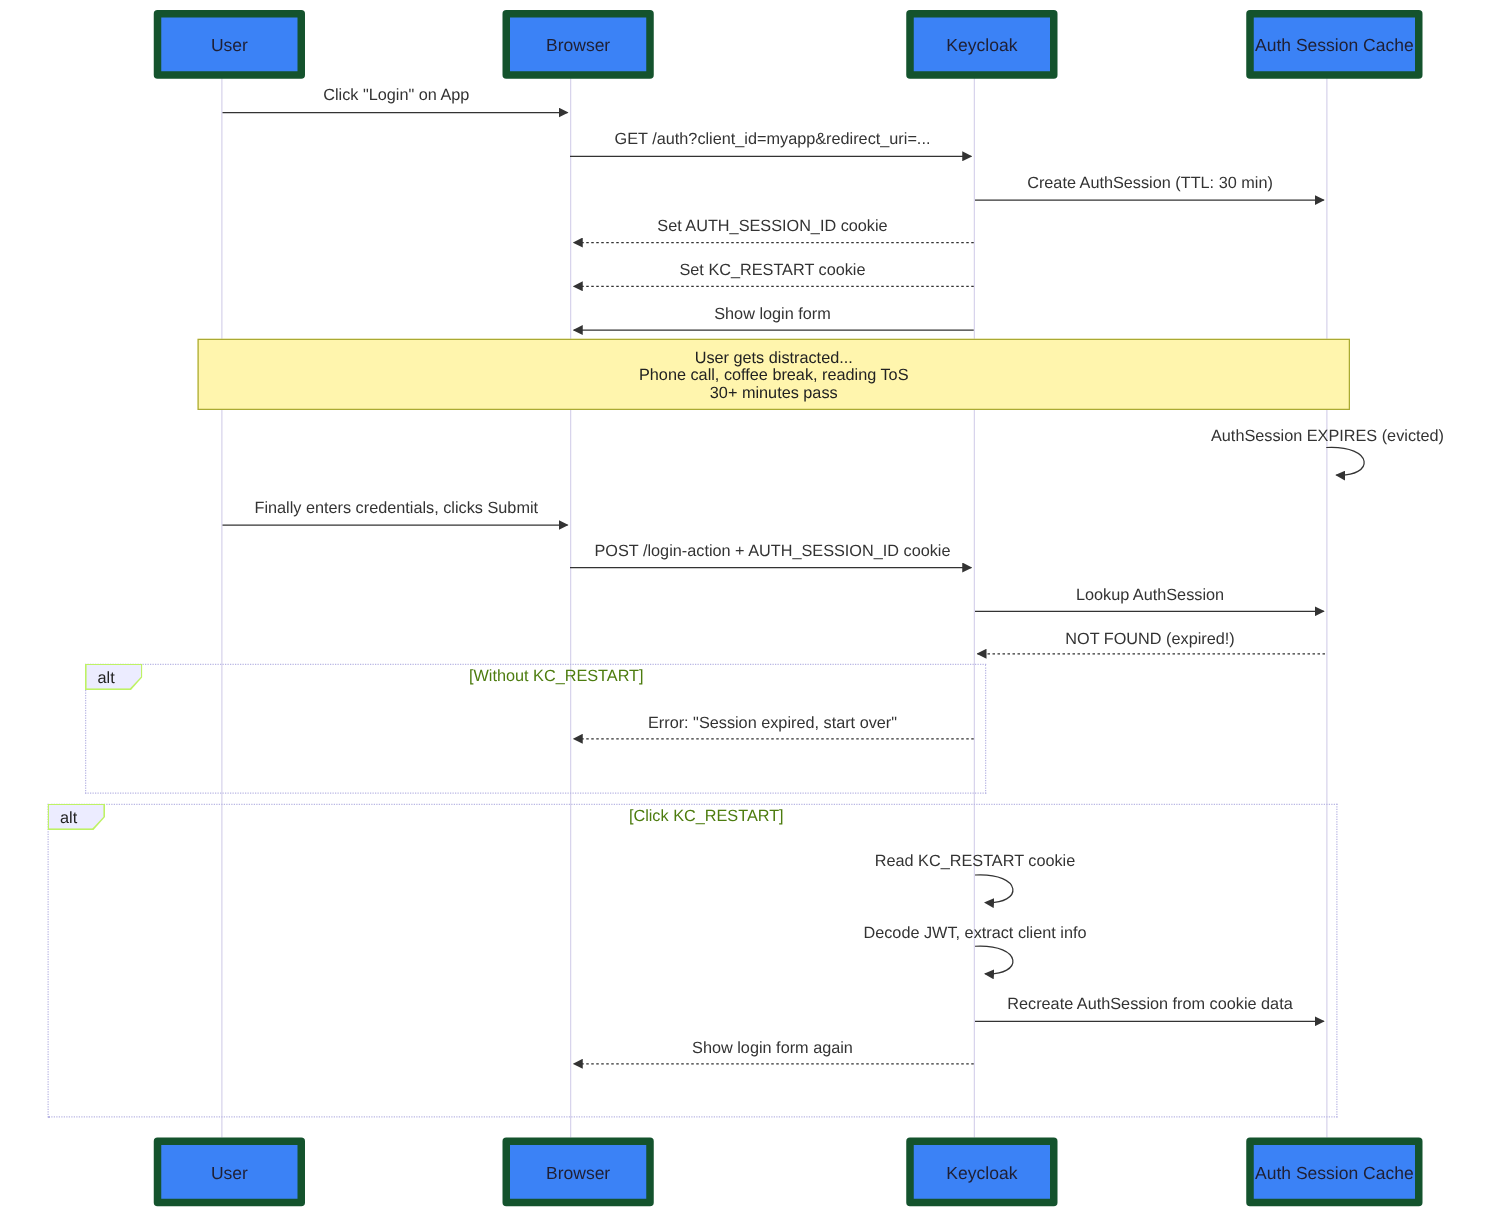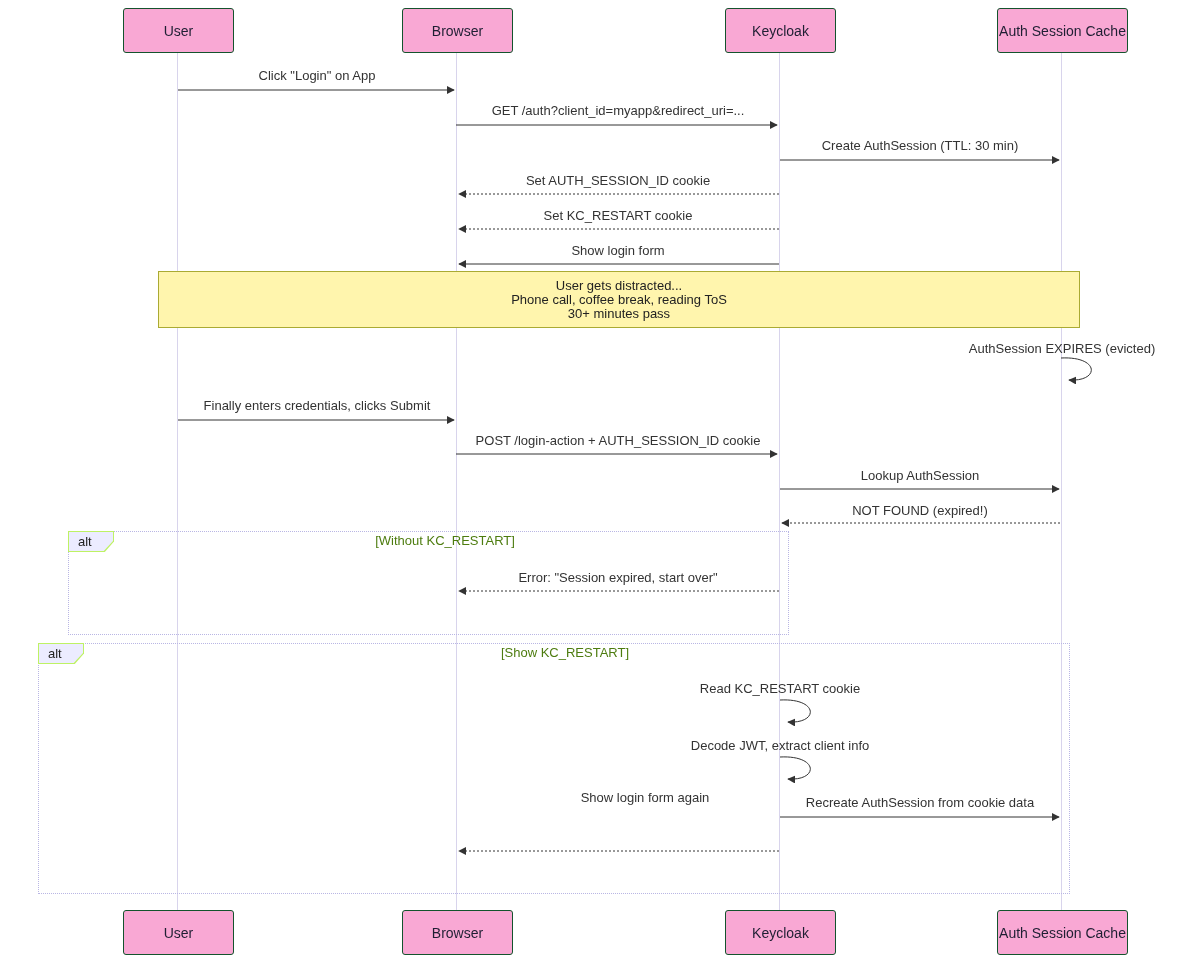--- a/index.html
+++ b/index.html
@@ -2,22 +2,22 @@
 <html><head>
 <meta charset="utf-8">
 <style>
   html,body { margin:0; padding:0; background:#ffffff; }
   #canvas {
     position:relative; width:1200px; height:976px; background:#ffffff;
     font-family:"Liberation Sans","DejaVu Sans",sans-serif; color:#333;
     overflow:hidden;
   }
   .actor {
-    position:absolute; height:43px; background:#f9a8d4;
-    border:1px solid #14532d; border-radius:3px;
+    position:absolute; height:43px; background:#3b82f6;
+    border:6px solid #14532d; border-radius:3px;
     display:flex; align-items:center; justify-content:center;
     font-size:14px; color:#1f1f33;
   }
   .lifeline { position:absolute; width:1px; background:#d8d4ec; top:53px; height:857px; }
   svg.links { position:absolute; left:0; top:0; pointer-events:none; }
   .msg {
     position:absolute; transform:translateX(-50%); white-space:nowrap;
     font-size:13px; color:#333; text-align:center;
   }
   .note {
@@ -53,21 +53,21 @@
       </div>
   </div>
   <div class="alt-cond" style="left:445px; top:533px;">[Without KC_RESTART]</div>
 
   <div class="altbox" style="left:38px; top:643px; width:1030px; height:249px;"></div>
   <div class="alt-tab" style="left:38px; top:643px; width:46px; height:21px;">
     <div class="inner">
         <span>alt</span>
       </div>
   </div>
-  <div class="alt-cond" style="left:565px; top:645px;">[Show KC_RESTART]</div>
+  <div class="alt-cond" style="left:565px; top:645px;">[Click KC_RESTART]</div>
 
   <svg class="links" width="1200" height="976">
     <defs>
       <marker id="ah" viewBox="0 0 10 10" refX="9" refY="5" markerWidth="8" markerHeight="8" orient="auto-start-reverse">
         <path d="M0,0 L10,5 L0,10 z" fill="#333"></path>
       </marker>
     </defs>
     <line x1="178" y1="90" x2="454" y2="90" stroke="#333" marker-end="url(#ah)"></line>
     <line x1="456" y1="125" x2="777" y2="125" stroke="#333" marker-end="url(#ah)"></line>
     <line x1="780" y1="160" x2="1059" y2="160" stroke="#333" marker-end="url(#ah)"></line>
@@ -94,21 +94,21 @@
   <div class="msg" style="left:618px; top:243px;">Show login form</div>
   <div class="msg" style="left:1062px; top:341px;">AuthSession EXPIRES (evicted)</div>
   <div class="msg" style="left:317px; top:398px;">Finally enters credentials, clicks Submit</div>
   <div class="msg" style="left:618px; top:433px;">POST /login-action + AUTH_SESSION_ID cookie</div>
   <div class="msg" style="left:920px; top:468px;">Lookup AuthSession</div>
   <div class="msg" style="left:920px; top:503px;">NOT FOUND (expired!)</div>
   <div class="msg" style="left:618px; top:570px;">Error: "Session expired, start over"</div>
   <div class="msg" style="left:780px; top:681px;">Read KC_RESTART cookie</div>
   <div class="msg" style="left:780px; top:738px;">Decode JWT, extract client info</div>
   <div class="msg" style="left:920px; top:795px;">Recreate AuthSession from cookie data</div>
-  <div class="msg" style="left:618px; top:790px;margin-left:27px;">Show login form again</div>
+  <div class="msg" style="left:618px; top:830px;">Show login form again</div>
 
   <div class="note" style="left:158px; top:271px; width:920px; height:55px;">
     <div class="nline">User gets distracted...</div>
     <div class="nline">Phone call, coffee break, reading ToS</div>
     <div class="nline">30+ minutes pass</div>
   </div>
 
   <div class="actor" style="left:123px; top:8px; width:109px;">User</div>
   <div class="actor" style="left:402px; top:8px; width:109px;">Browser</div>
   <div class="actor" style="left:725px; top:8px; width:109px;">Keycloak</div>

